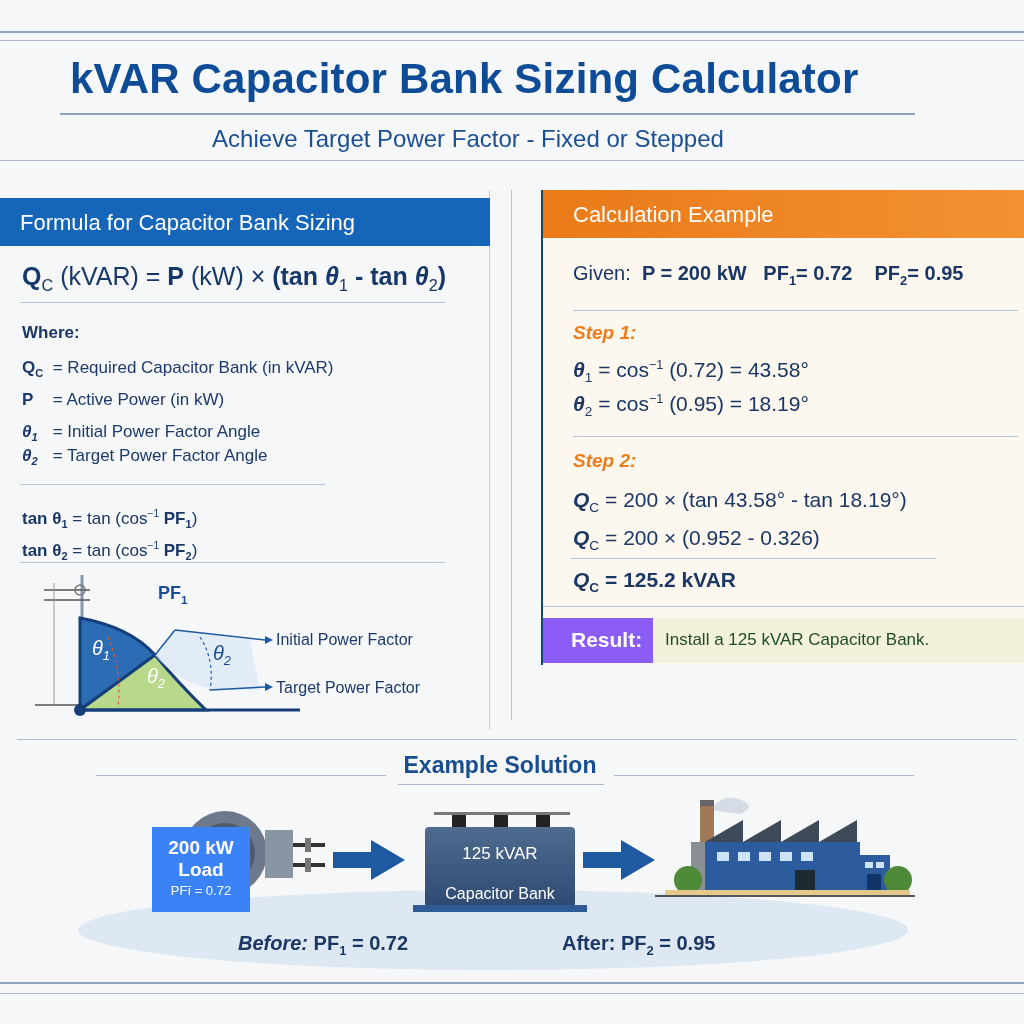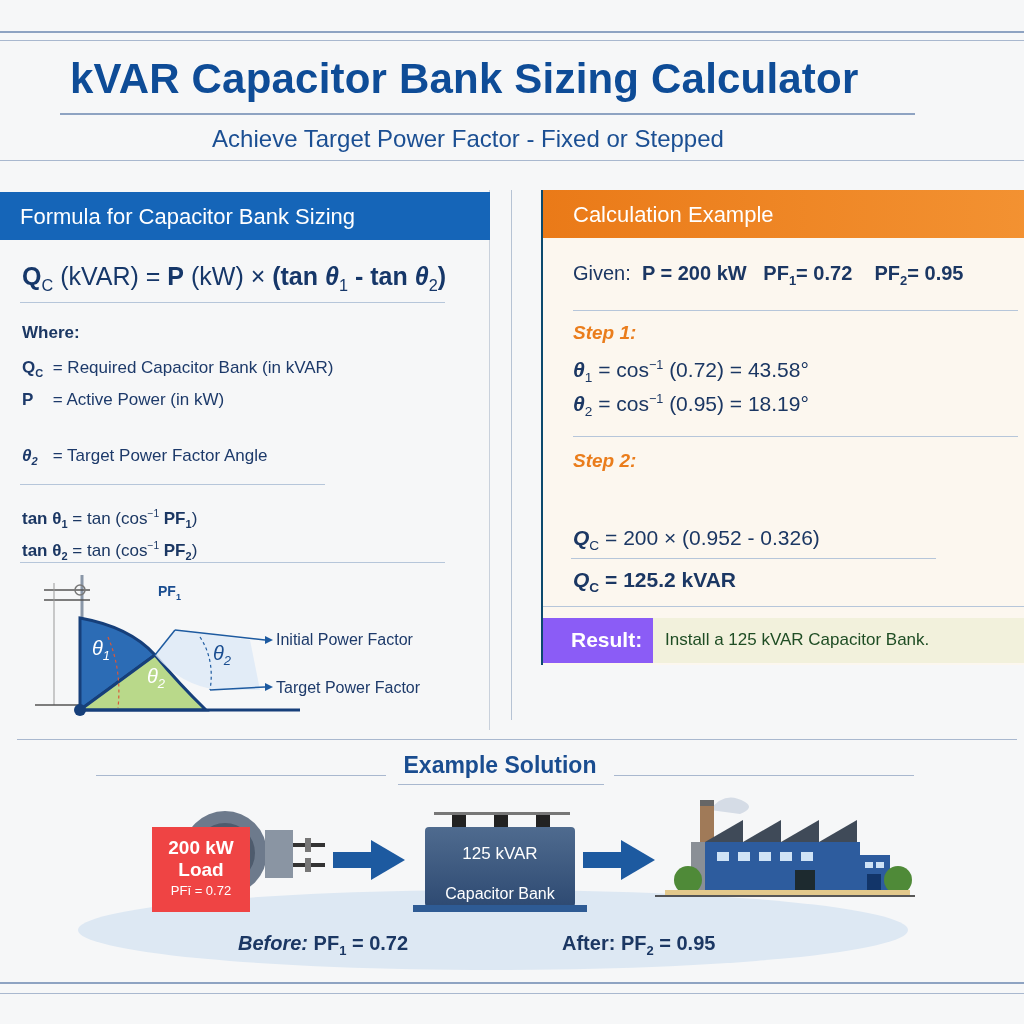--- a/index.html
+++ b/index.html
@@ -20,21 +20,21 @@
     letter-spacing: 0.2px;
   }
   .subtitle {
     position: absolute; left: 0; width: 936px; top: 125px; text-align: center;
     font-size: 24px; color: #1b4f93;
   }
 
   
   .panel-left { position: absolute; left: 0; top: 190px; width: 490px; height: 540px; border-right: 1px solid #c9d1dc; }
   .panel-head-blue {
-    position: absolute; left: 0; top: 2px; width: 490px; height: 48px;
+    position: absolute; left: 0; top: 8px; width: 490px; height: 48px;
     background: #1565b8; color: #fff; font-size: 22px; padding: 12px 0 4px 20px;
   }
   .divider-v { position: absolute; left: 511px; top: 190px; width: 1px; height: 530px; background: #b6c3d4; }
 
   .panel-right { position: absolute; left: 541px; top: 190px; width: 586px; height: 475px; background: #fcf7ef; border-left: 2px solid #0c4a6e; }
   .panel-head-orange {
     position: absolute; left: 0; top: 0; width: 491px; height: 48px;
     background: linear-gradient(90deg, #ea7a18, #f39232);
     color: #fff; font-size: 22px; padding: 12px 0 0 30px;
   }
@@ -66,21 +66,21 @@
   .result-bar { position: absolute; left: 0; top: 428px; width: 491px; height: 45px; background: #f2f1dc; }
   .result-tag { position: absolute; left: 0; top: 0; width: 110px; height: 45px; background: #8b5cf6; color: #fff; font-weight: bold; font-size: 21px; padding: 10px 0 0 28px; }
   .result-text { position: absolute; left: 122px; top: 12px; font-size: 17px; color: #1f4d24; white-space: nowrap; }
 
   
   .sol-title { position: absolute; left: 0; width: 1000px; top: 752px; text-align: center; font-size: 23px; font-weight: bold; color: #1a4d90; }
   .ground { position: absolute; left: 78px; top: 890px; width: 830px; height: 80px; background: #dde8f3; border-radius: 50%; }
   .before-lbl { position: absolute; left: 238px; top: 932px; font-size: 20px; color: #1b3763; white-space: nowrap; }
   .after-lbl { position: absolute; left: 562px; top: 932px; font-size: 20px; color: #1b3763; white-space: nowrap; }
 
-  .load-box { position: absolute; left: 152px; top: 827px; width: 98px; height: 85px; background: #ef4444; color: #fff; text-align: center; }
+  .load-box { position: absolute; left: 152px; top: 827px; width: 98px; height: 85px; background: #3b82f6; color: #fff; text-align: center; }
   .load-box .l1 { font-size: 19px; font-weight: bold; margin-top: 10px; }
   .load-box .l2 { font-size: 19px; font-weight: bold; }
   .load-box .l3 { font-size: 13px; margin-top: 2px; }
 
   .cap-box { position: absolute; left: 425px; top: 827px; width: 150px; height: 80px; background: linear-gradient(180deg, #4f6b8f, #2e4a72); color: #fff; text-align: center; border-radius: 4px; }
   .cap-box .c1 { font-size: 17px; margin-top: 17px; }
   .cap-box .c2 { font-size: 16px; margin-top: 21px; }
 
   .arrow { position: absolute; width: 72px; height: 40px; }
 </style>
@@ -103,20 +103,23 @@
   </div>
   <div class="sep" style="left:20px;top:112px;width:425px;"></div>
 
   <div class="where-label">Where:</div>
 
   <div class="def-row" style="top:168px;">
     <span class="sym"><span>Q</span><sub>C</sub></span><span> = Required Capacitor Bank (in kVAR)</span>
   </div>
   <div class="def-row" style="top:200px;">
     <span class="sym"><span>P</span></span><span>  = Active Power (in kW)</span>
+  </div>
+  <div class="def-row" style="top:232px;">
+    <span class="sym it"><span>θ</span><sub>1</sub></span><span> = Initial Power Factor Angle</span>
   </div>
   <div class="def-row" style="top:256px;">
     <span class="sym it"><span>θ</span><sub>2</sub></span><span> = Target Power Factor Angle</span>
   </div>
   <div class="sep" style="left:20px;top:294px;width:305px;"></div>
 
   <div class="tan-row" style="top:306px;">
     <span class="b">tan θ</span><sub class="b">1</sub><span> = tan (cos</span><sup>−1</sup><span class="b"> PF</span><sub class="b">1</sub><span>)</span>
   </div>
   <div class="tan-row" style="top:338px;">
@@ -143,21 +146,21 @@
 
       <path d="M125 80 L145 55 L220 65 L230 115 L188 115 Q150 110 125 80 Z" fill="#dde9f6" opacity="0.8"></path>
       <line x1="125" y1="80" x2="145" y2="55" stroke="#1d5aa0" stroke-width="1.5"></line>
       <line x1="145" y1="55" x2="235" y2="65" stroke="#1d5aa0" stroke-width="1.5"></line>
       <polygon points="235,61 243,65 235,69" fill="#1d5aa0"></polygon>
       <line x1="180" y1="115" x2="235" y2="112" stroke="#1d5aa0" stroke-width="1.5"></line>
       <polygon points="235,108 243,112 235,116" fill="#1d5aa0"></polygon>
       <path d="M170 62 Q185 85 180 115" fill="none" stroke="#1d5aa0" stroke-width="1.2" stroke-dasharray="3,3"></path>
       <path d="M78 62 Q92 95 88 133" fill="none" stroke="#d9583a" stroke-width="1.2" stroke-dasharray="3,3"></path>
     </svg>
-    <div class="pf-label b" style="left:128px;top:8px;font-size:14px;color:#1a4d90;"><span>PF</span><sub>1</sub></div>
+    <div class="pf-label b" style="left:128px;top:8px;font-size:18px;color:#1a4d90;"><span>PF</span><sub>1</sub></div>
     <div class="pf-label it" style="left:62px;top:62px;color:#fff;font-size:20px;"><span>θ</span><sub>1</sub></div>
     <div class="pf-label it" style="left:117px;top:90px;color:#fff;font-size:20px;"><span>θ</span><sub>2</sub></div>
     <div class="pf-label it" style="left:183px;top:67px;color:#1a4d90;font-size:20px;"><span>θ</span><sub>2</sub></div>
     <div class="pf-label" style="left:246px;top:56px;">Initial Power Factor</div>
     <div class="pf-label" style="left:246px;top:104px;">Target Power Factor</div>
   </div>
 </section>
 
 <div class="divider-v"></div>
 
@@ -172,20 +175,23 @@
   <div class="step-label" style="top:132px;text-align:center;">Step 1:</div>
   <div class="calc-row" style="top:168px;">
     <span class="it b">θ</span><sub>1</sub><span> = cos</span><sup>−1</sup><span> (0.72) = 43.58°</span>
   </div>
   <div class="calc-row" style="top:202px;">
     <span class="it b">θ</span><sub>2</sub><span> = cos</span><sup>−1</sup><span> (0.95) = 18.19°</span>
   </div>
   <div class="sep" style="left:30px;top:246px;width:445px;"></div>
 
   <div class="step-label" style="top:260px;">Step 2:</div>
+  <div class="calc-row" style="top:298px;">
+    <span class="it b">Q</span><sub>C</sub><span> = 200 × (tan 43.58°  - tan 18.19°)</span>
+  </div>
   <div class="calc-row" style="top:336px;">
     <span class="it b">Q</span><sub>C</sub><span> = 200 × (0.952 - 0.326)</span>
   </div>
   <div class="sep" style="left:28px;top:368px;width:365px;"></div>
   <div class="calc-row b" style="top:378px;">
     <span class="it">Q</span><sub>C</sub><span> = 125.2 kVAR</span>
   </div>
   <div class="sep" style="left:0;top:416px;width:491px;"></div>
 
   <div class="result-bar">

